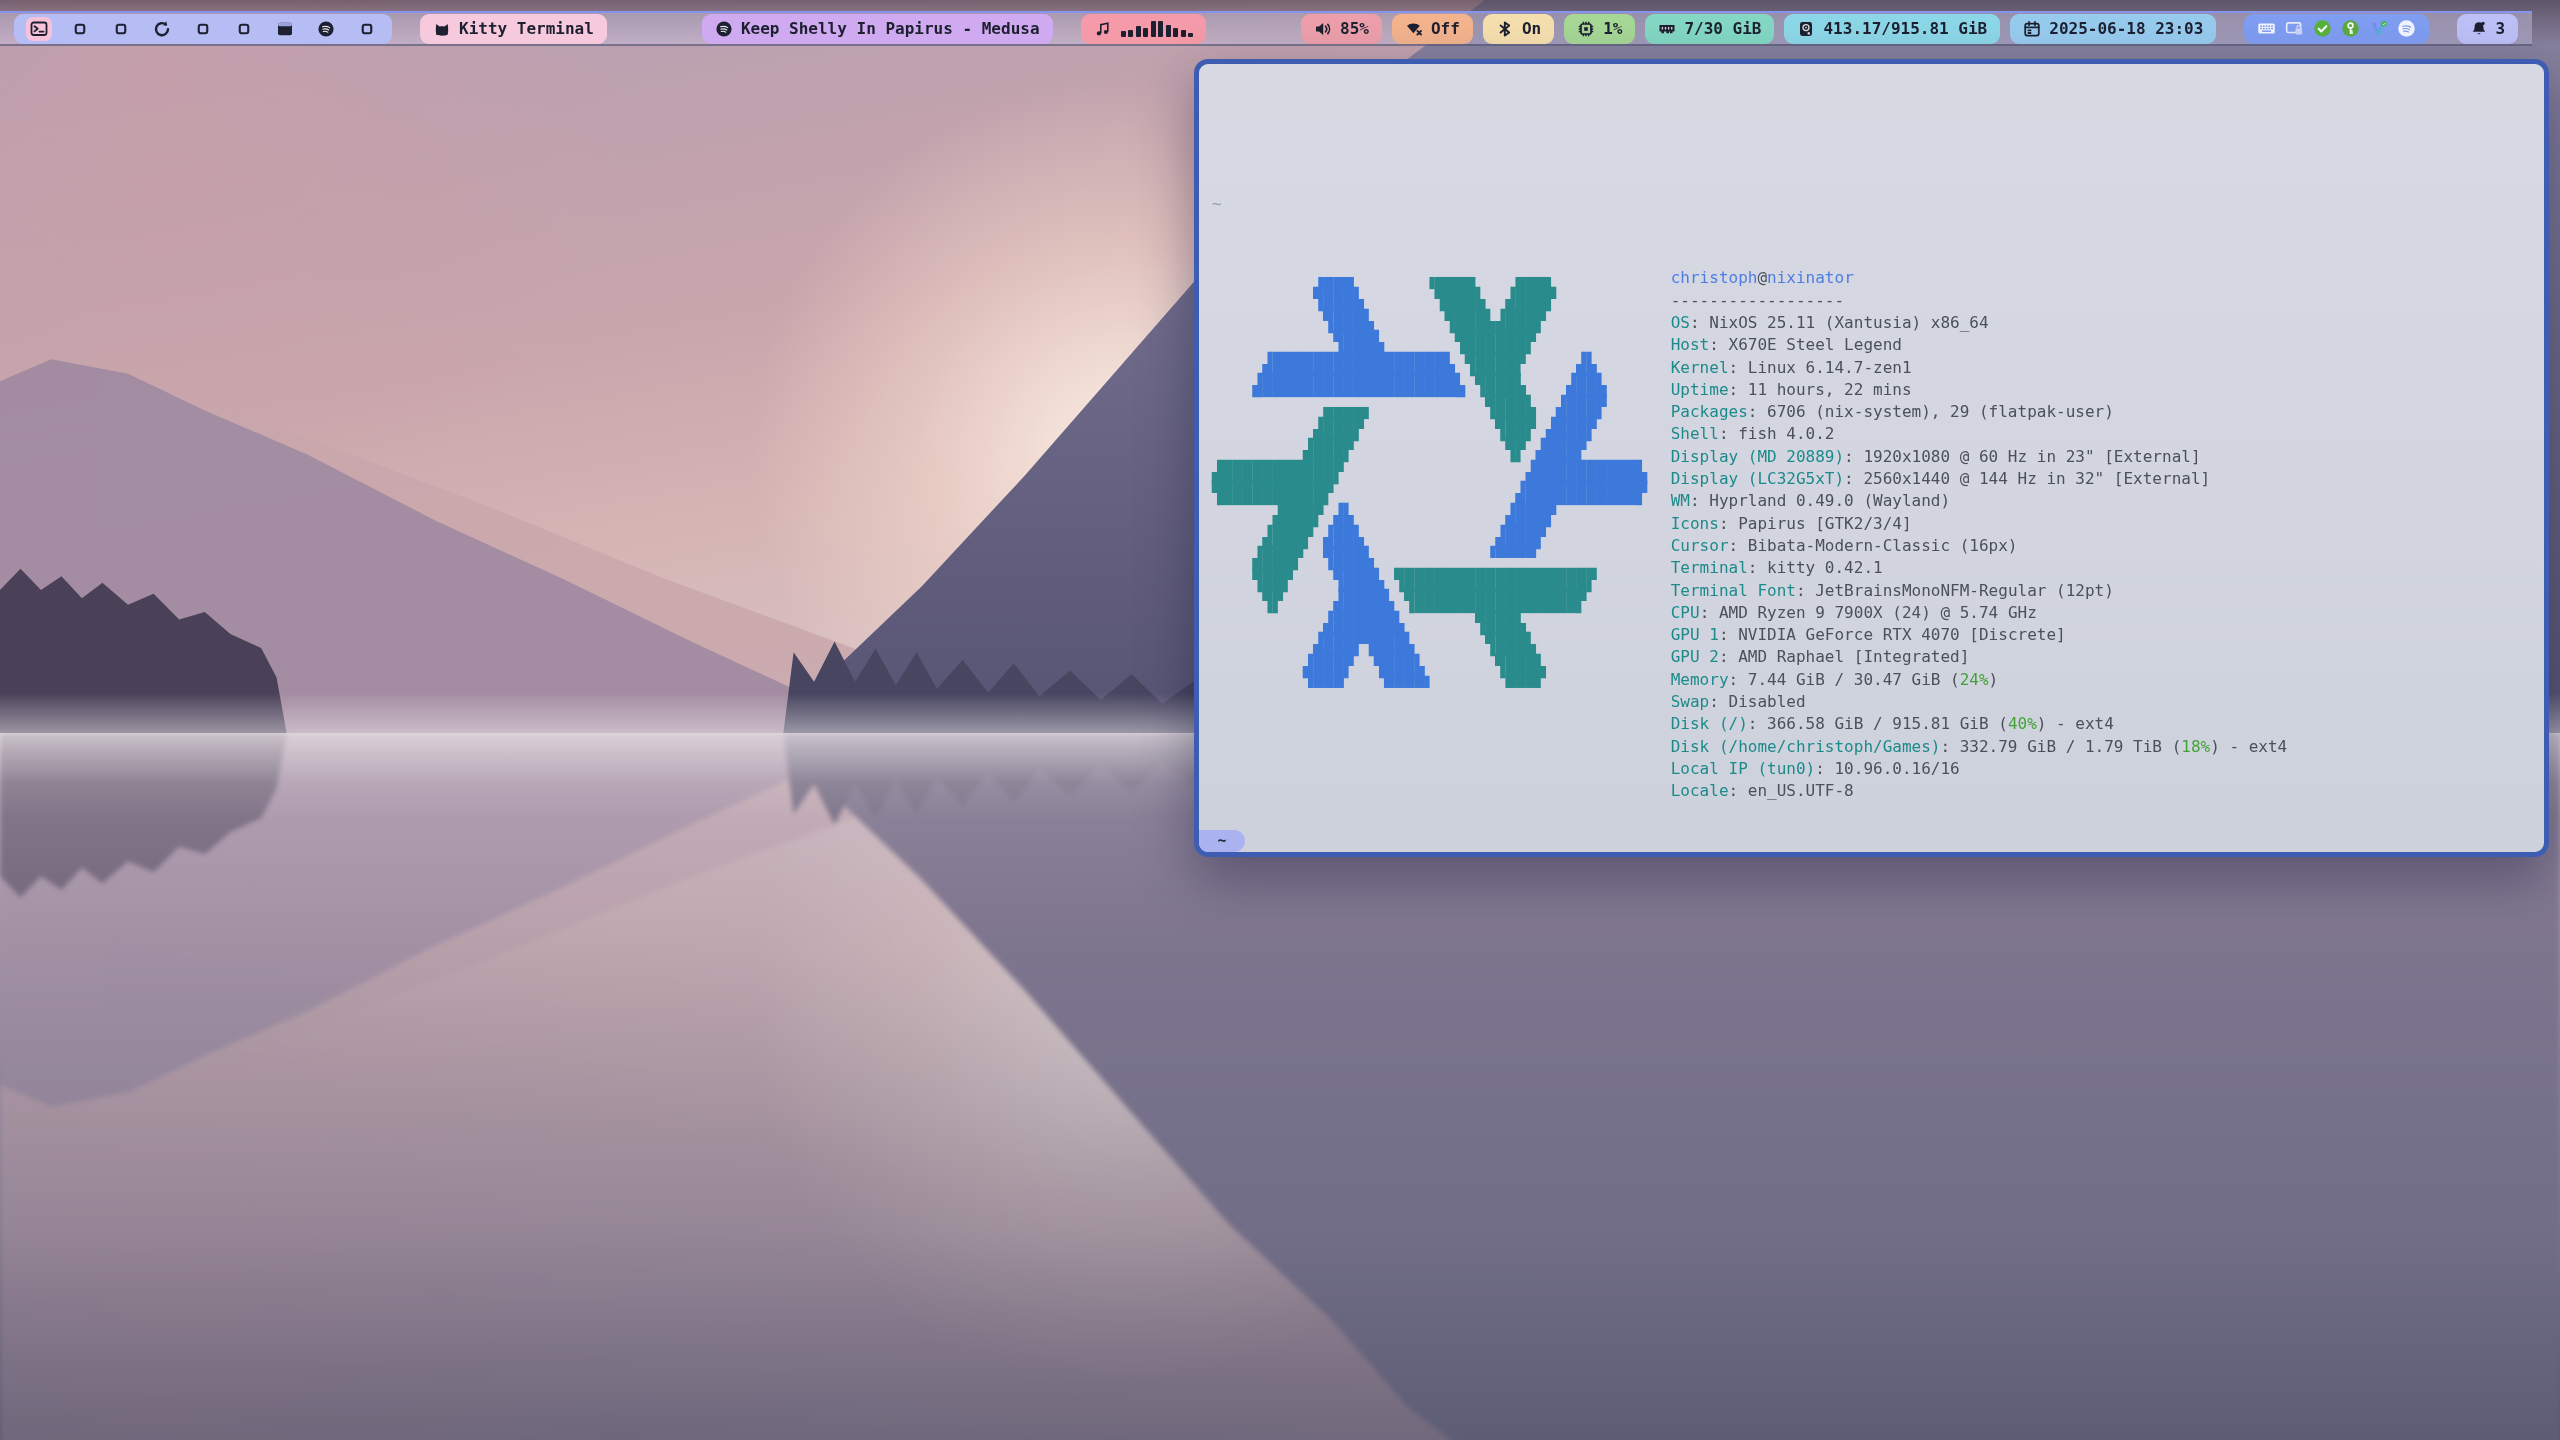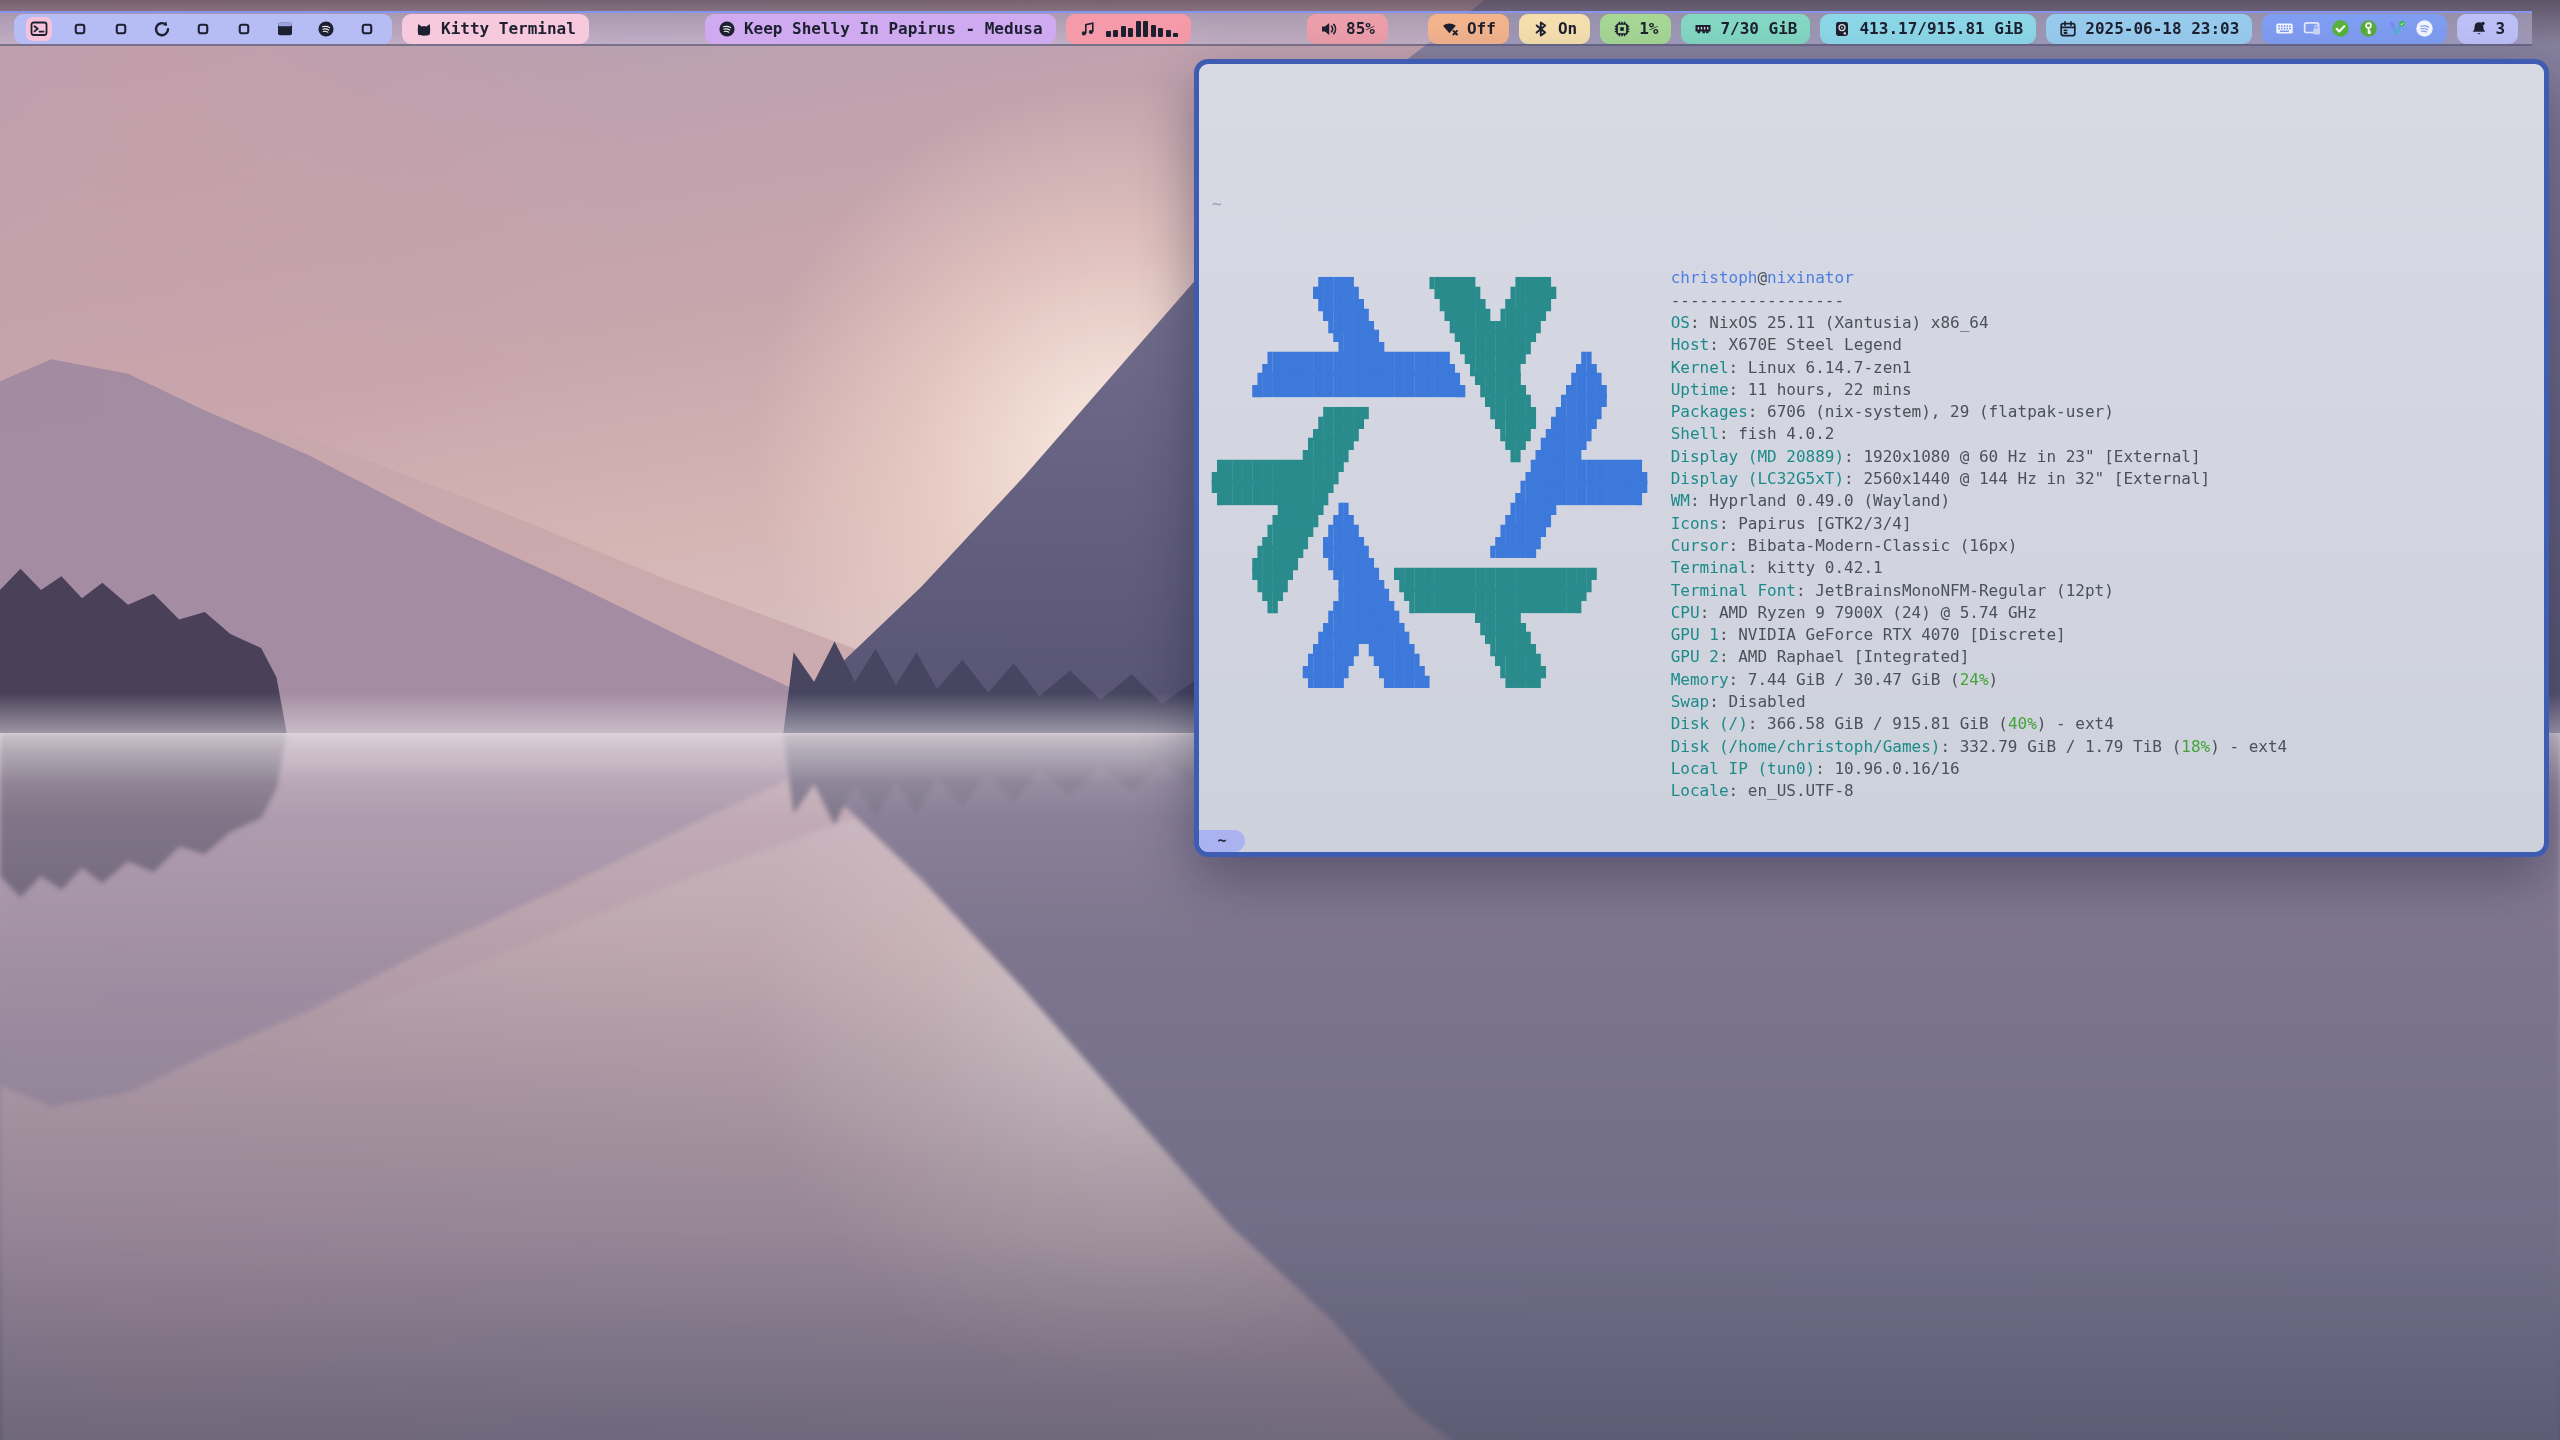--- a/index.html
+++ b/index.html
@@ -34,21 +34,21 @@
   .mirror .skyblock { top:auto; bottom:0; }
   .water-tint { position:absolute; inset:0;
     background:linear-gradient(180deg, rgba(233,226,232,.35) 0%, rgba(210,200,214,.12) 12%, rgba(0,0,0,0) 30%, rgba(68,70,96,.18) 70%, rgba(50,52,76,.4) 100%); }
   .mist { position:absolute; left:0; top:693px; width:2560px; height:90px;
     background:linear-gradient(180deg, rgba(240,234,238,0) 0%, rgba(240,234,238,.5) 45%, rgba(240,234,238,.28) 65%, rgba(240,234,238,0) 100%); }
   .top-shade { position:absolute; left:0; top:0; width:2560px; height:44px;
     background:linear-gradient(180deg, rgba(58,44,58,.55), rgba(58,44,58,0)); }
 
   
   .bar { position:absolute; left:0; top:11px; width:2532px; height:35px;
-    display:flex; align-items:center; gap:10px; padding:0 14px;
+    display:flex; align-items:center; gap:28px; padding:0 14px;
     background:linear-gradient(180deg, rgba(214,208,238,.42), rgba(200,195,232,.40));
     border-top:2px solid rgba(134,148,244,.95);
     border-bottom:2px solid rgba(28,32,64,.45); }
   .pill { height:30px; display:inline-flex; align-items:center; gap:8px; padding:0 13px;
     border-radius:9px; font-weight:700; font-size:16px; color:#1d2030; flex:none; white-space:nowrap; }
   .pill .icon { display:inline-flex; }
   .icon svg { width:18px; height:18px; display:block; }
   .ws { background:#b6bdf4; gap:15px; padding:0 12px; }
   .ws .wsbtn { display:inline-flex; align-items:center; justify-content:center;
     width:26px; height:24px; border-radius:7px; color:#1d2030; cursor:default; }
@@ -230,21 +230,21 @@
   <span id="status-pills" style="display:inline-flex;gap:10px;">
       <div class="pill" style="background: rgb(236, 159, 171);">
         <span class="icon">
           <svg viewBox="0 0 18 18">
             <path d="M2 6.5v5h3l4.2 3.4V3.1L5 6.5z" fill="currentColor"></path>
             <path d="M11.5 6.2a4.2 4.2 0 0 1 0 5.6M13.8 4.4a7 7 0 0 1 0 9.2" stroke="currentColor" stroke-width="1.6" fill="none" stroke-linecap="round"></path>
           </svg>
         </span>
         <span>85%</span>
       </div>
-      <div class="pill" style="background: rgb(242, 179, 141); margin-left: 30px;">
+      <div class="pill" style="background: rgb(242, 179, 141);">
         <span class="icon">
           <svg viewBox="0 0 18 18">
             <path d="M8.4 13.2L2 5.8a9.8 9.8 0 0 1 12.8 0z" fill="currentColor"></path>
             <path d="M12.4 10.9l3.6 3.6m0-3.6l-3.6 3.6" stroke="currentColor" stroke-width="1.9" stroke-linecap="round"></path>
           </svg>
         </span>
         <span>Off</span>
       </div>
       <div class="pill" style="background: rgb(245, 223, 174); text-align: center;">
         <span class="icon">

